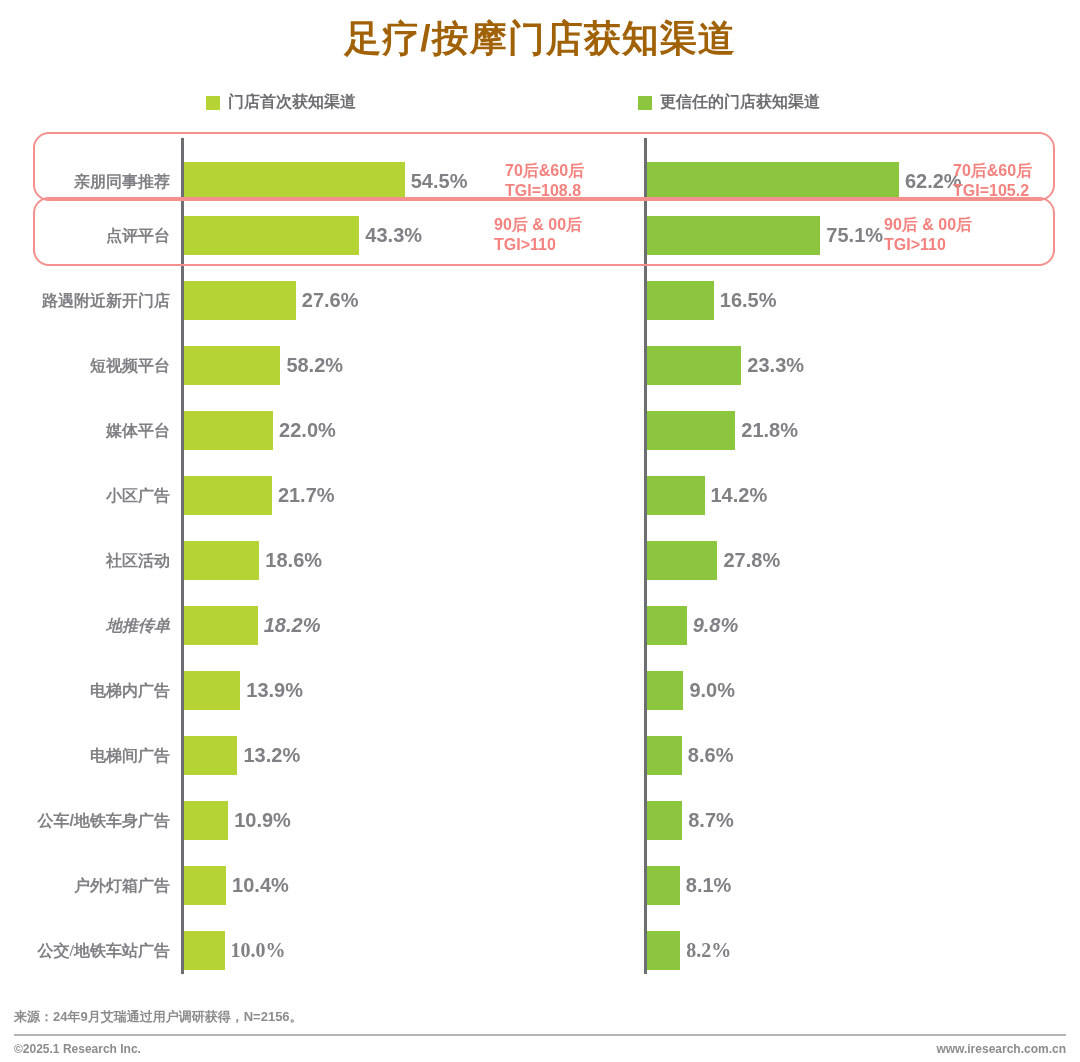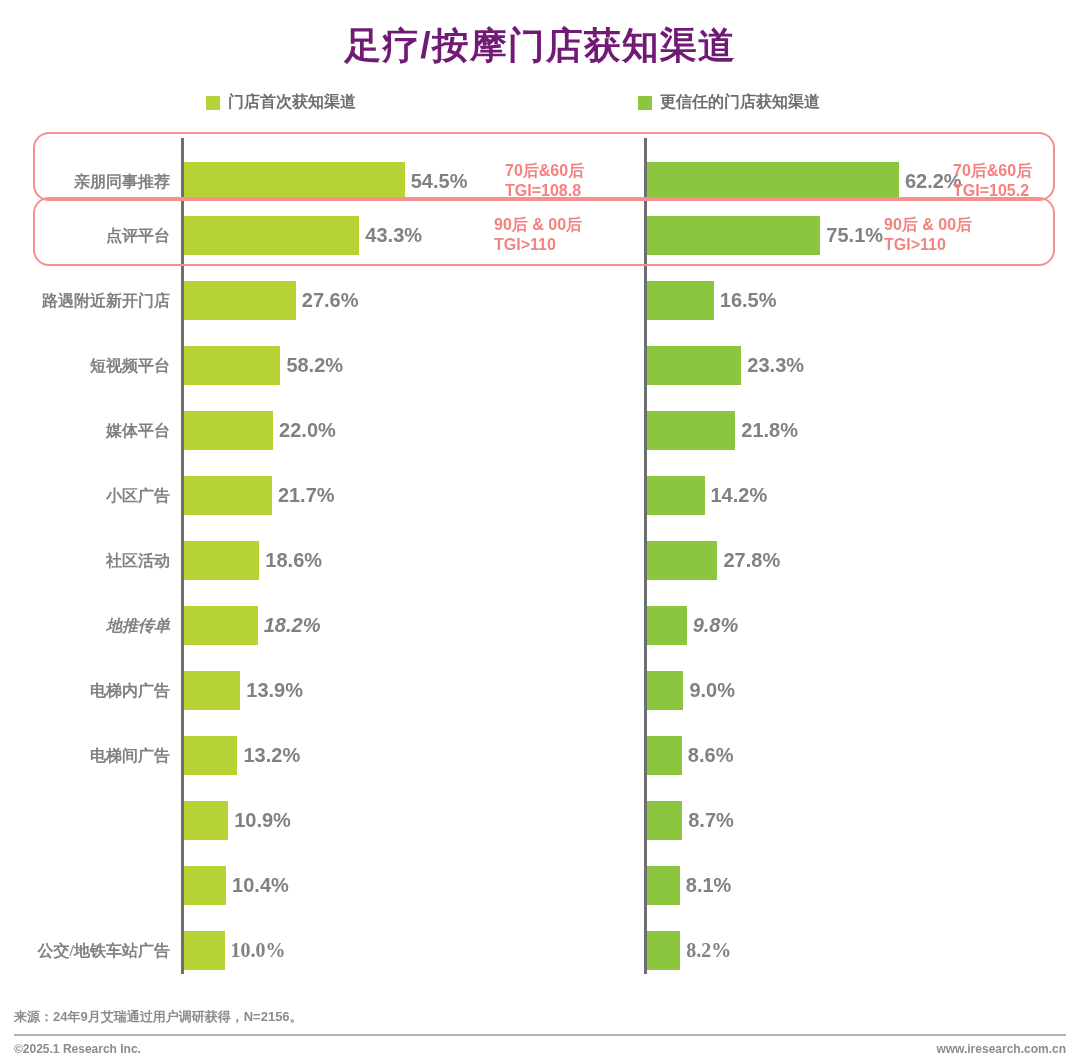--- a/index.html
+++ b/index.html
@@ -14,23 +14,23 @@
     color: #6b6b6b;
     position: relative;
     overflow: hidden;
   }
 
   
   .title {
     text-align: center;
     font-size: 37px;
     font-weight: bold;
-    color: #701a75;
+    color: #a16207;
     letter-spacing: 1px;
-    padding-top: 26px;
+    padding-top: 19px;
     line-height: 1.1;
   }
 
   
   .legend {
     position: absolute;
     top: 92px;
     left: 0;
     width: 1080px;
     height: 26px;
@@ -274,26 +274,28 @@
         <div class="val" style="left: 689.45px;">9.0%</div>
       </div>
       <div class="row" style="top: 593px;">
         <div class="cat-label">电梯间广告</div>
         <div class="bar left-bar" style="width: 53.46px; background: rgb(181, 211, 53);"></div>
         <div class="val" style="left: 243.46px;">13.2%</div>
         <div class="bar right-bar" style="width: 34.83px; background: rgb(140, 198, 63);"></div>
         <div class="val" style="left: 687.83px;">8.6%</div>
       </div>
       <div class="row" style="top: 658px;">
+        <div class="cat-label">公车/地铁车身广告</div>
         <div class="bar left-bar" style="width: 44.145px; background: rgb(181, 211, 53);"></div>
         <div class="val" style="left: 234.145px;">10.9%</div>
         <div class="bar right-bar" style="width: 35.235px; background: rgb(140, 198, 63);"></div>
         <div class="val" style="left: 688.235px;">8.7%</div>
       </div>
       <div class="row" style="top: 723px;">
+        <div class="cat-label">户外灯箱广告</div>
         <div class="bar left-bar" style="width: 42.12px; background: rgb(181, 211, 53);"></div>
         <div class="val" style="left: 232.12px;">10.4%</div>
         <div class="bar right-bar" style="width: 32.805px; background: rgb(140, 198, 63);"></div>
         <div class="val" style="left: 685.805px;">8.1%</div>
       </div>
       <div class="row" style="top: 788px; font-family: Liberation Serif, serif;">
         <div class="cat-label">公交/地铁车站广告</div>
         <div class="bar left-bar" style="width: 40.5px; background: rgb(181, 211, 53);"></div>
         <div class="val" style="left: 230.5px;">10.0%</div>
         <div class="bar right-bar" style="width: 33.21px; background: rgb(140, 198, 63);"></div>

